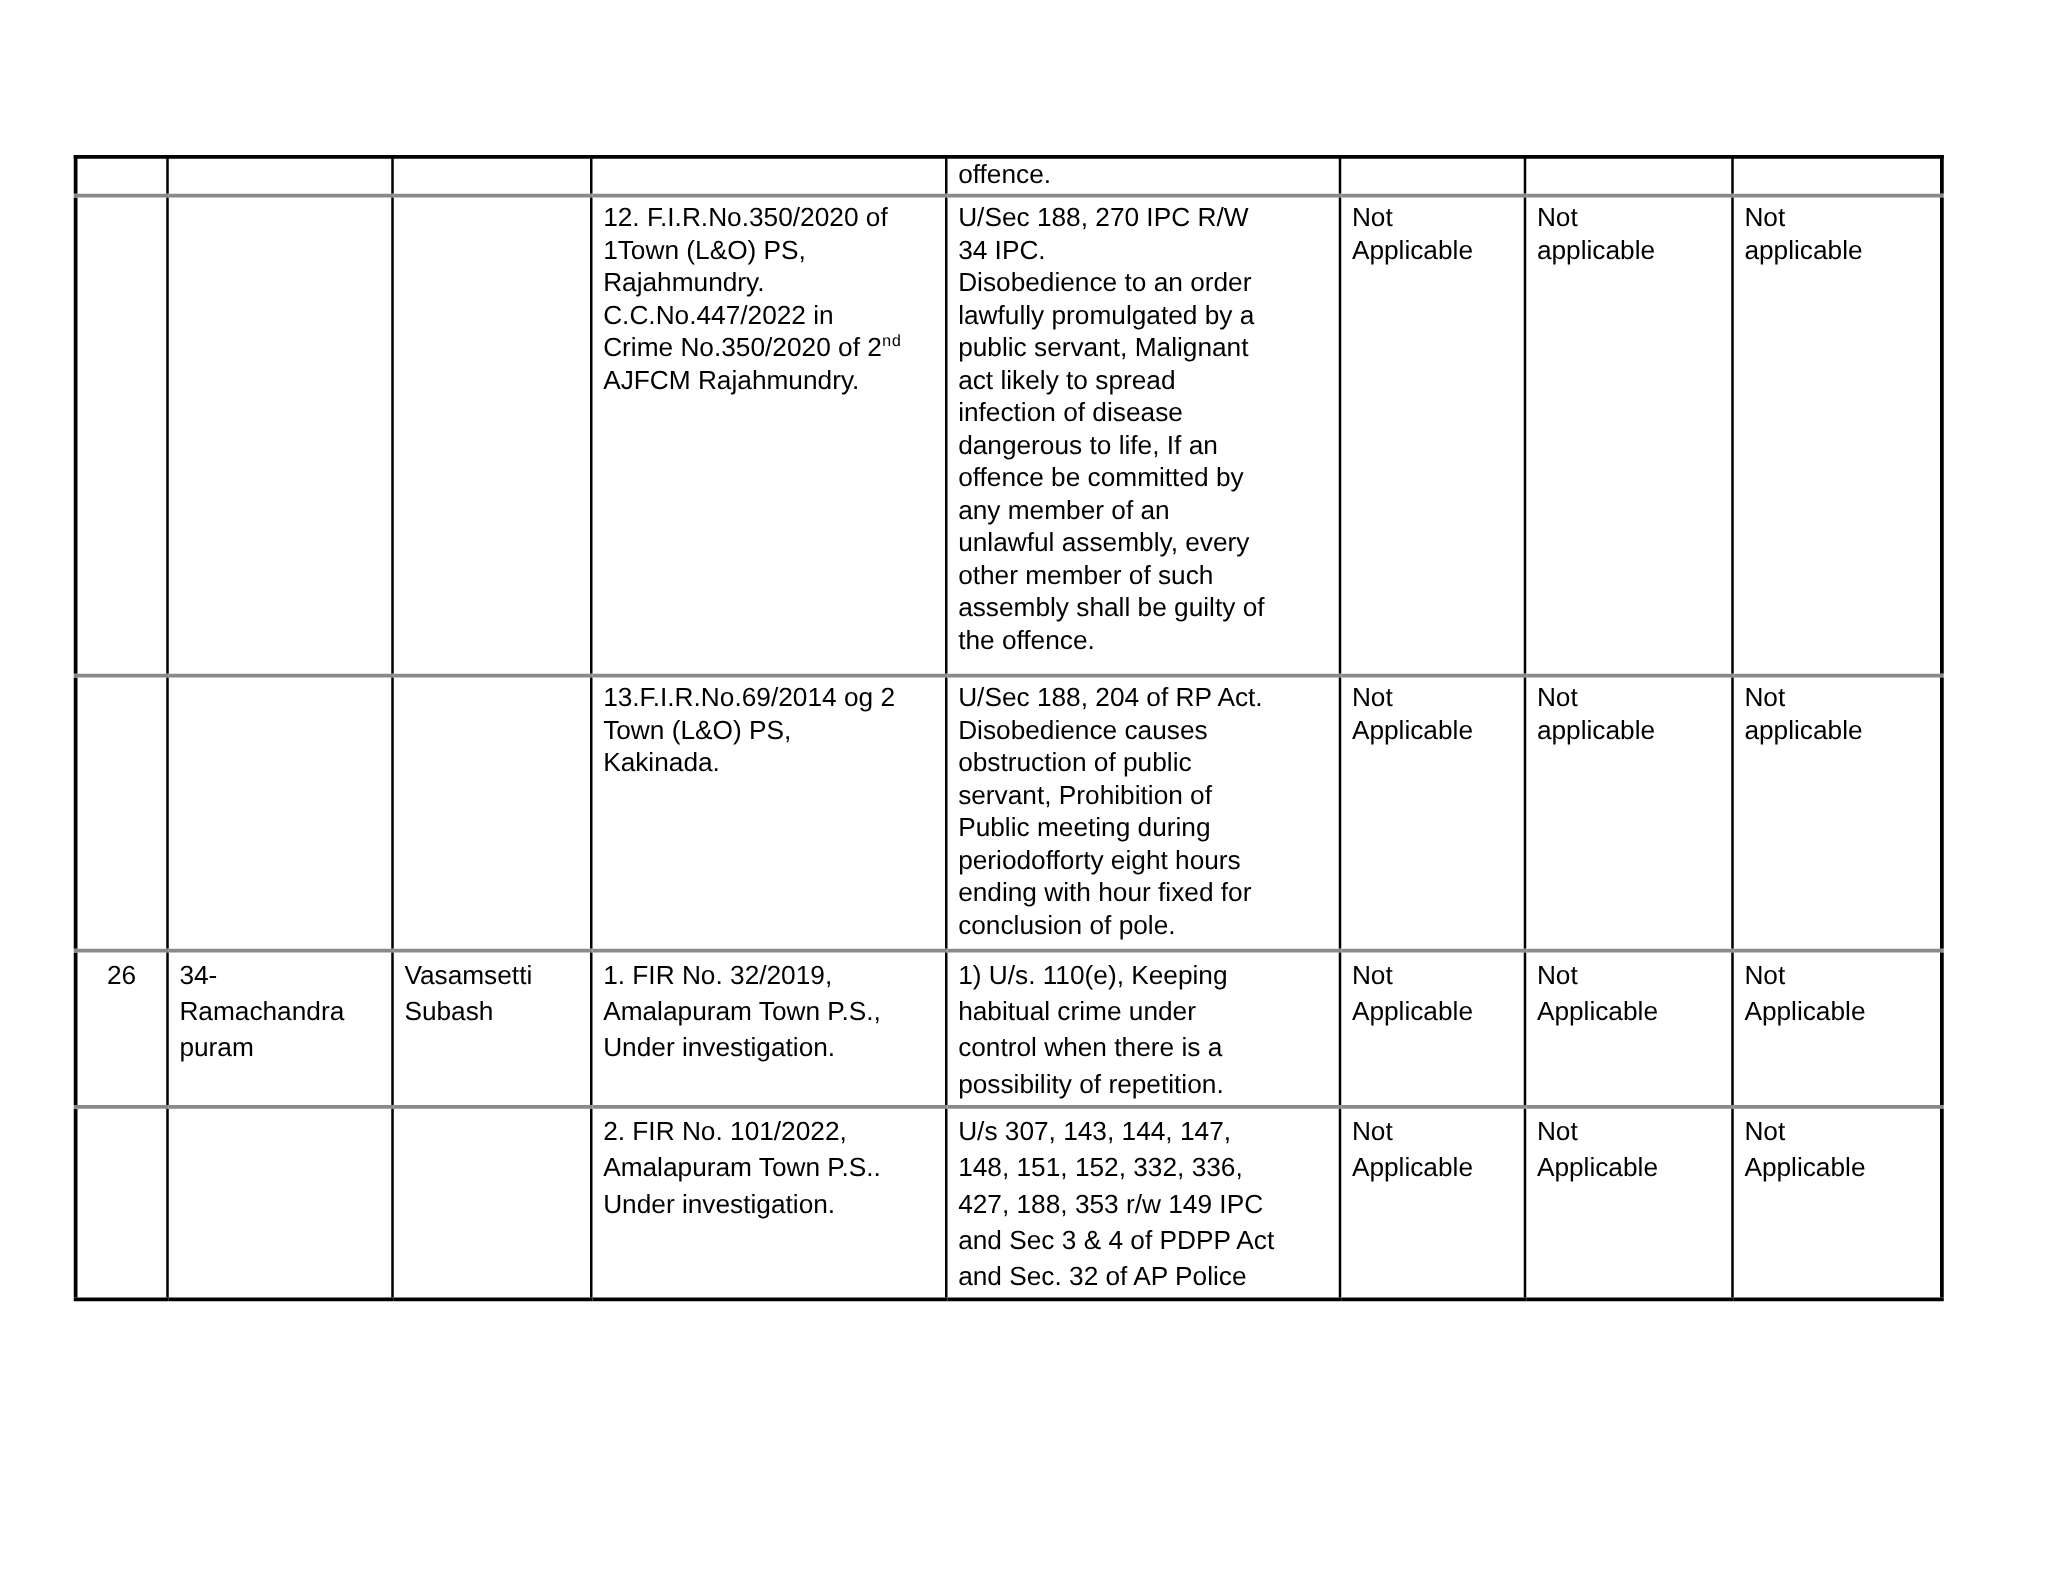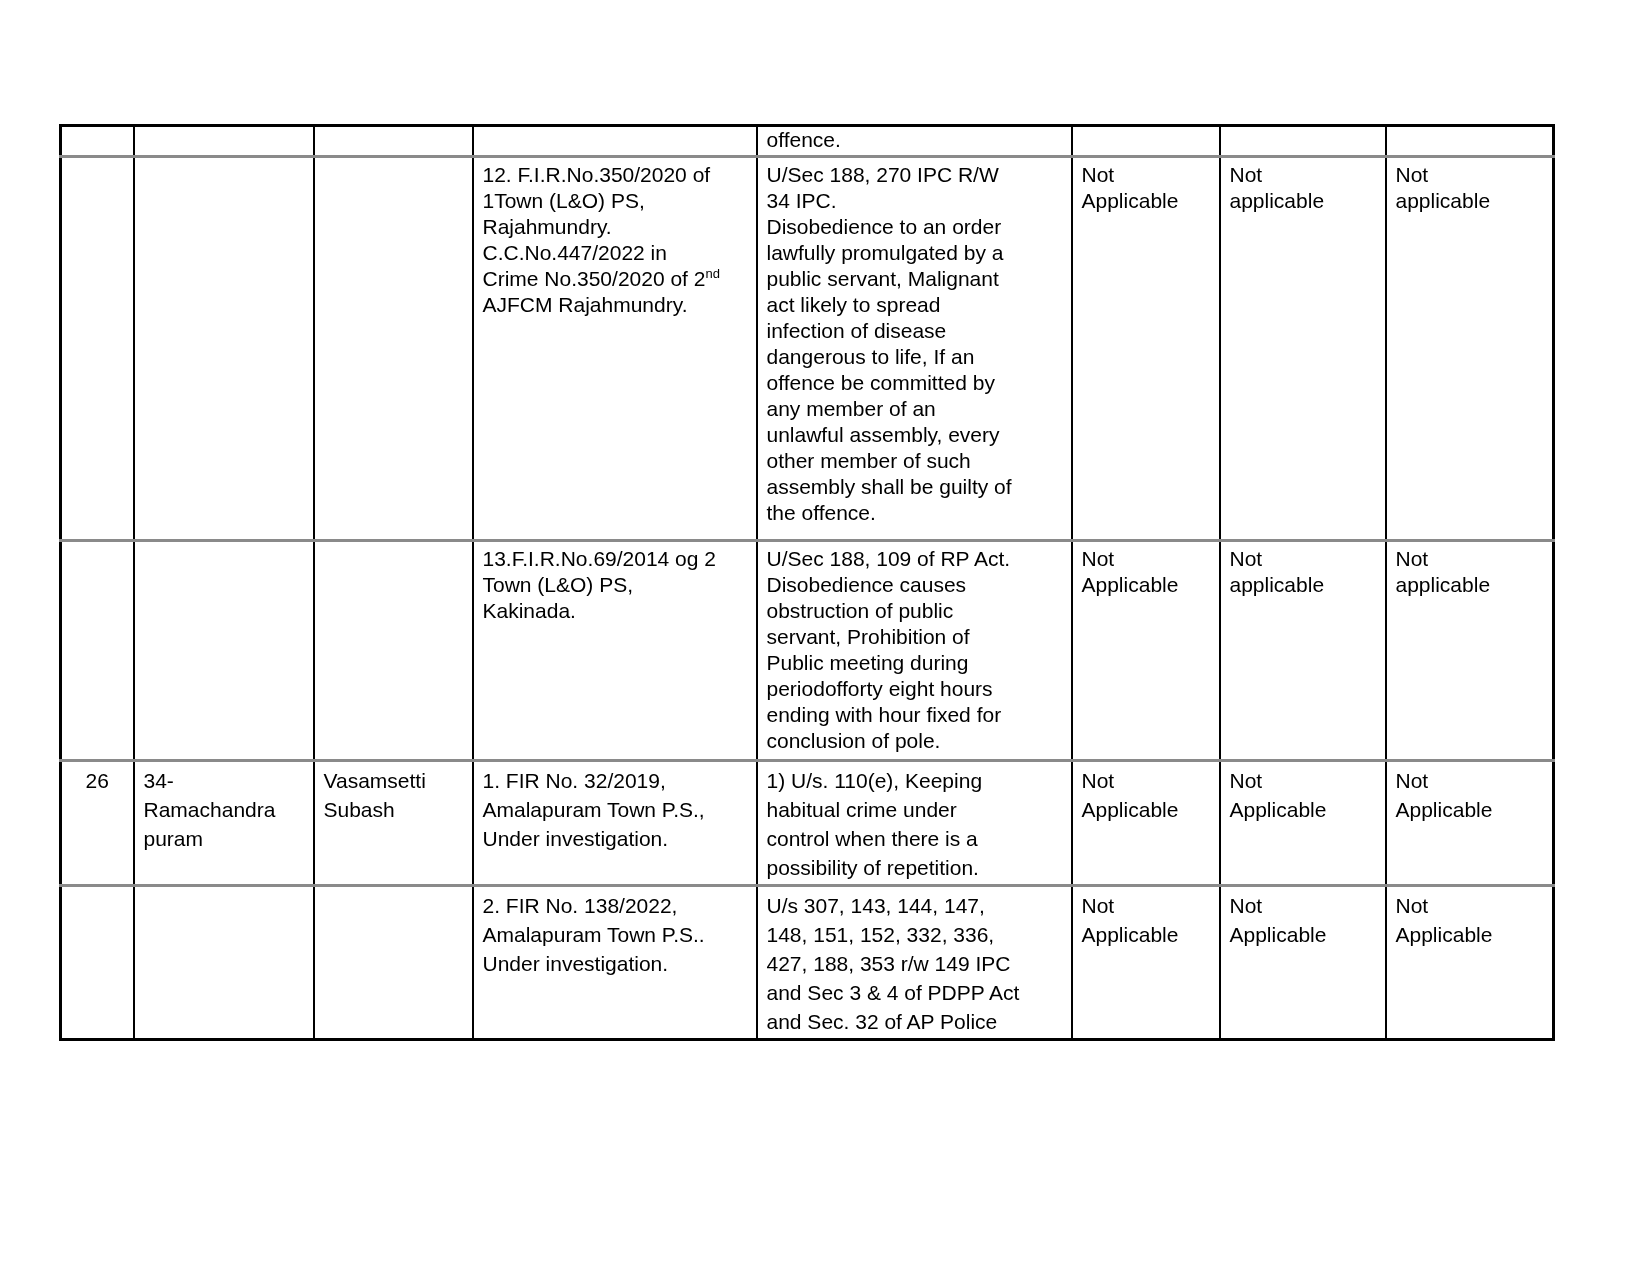--- a/index.html
+++ b/index.html
@@ -55,20 +55,21 @@
   
   td.serial { border-right: 3px solid #8a8a8a; text-align: center; padding-left: 2px; padding-right: 2px; }
   tr.gray-top td { border-top: 3px solid #8a8a8a; }
   tr.r5 td { border-bottom: 3px solid #000000; }
   
   tr.big td { line-height: 29px; margin-left: 24px; }
   sup.ord {
     font-size: 13px;
     line-height: 0;
     vertical-align: 8px;
+    font-family: Liberation Mono, monospace;
   }
 </style>
 </head>
 <body>
 
 <div class="page">
   <table class="case">
     <colgroup>
       <col class="c0">
         <col class="c1">
@@ -121,21 +122,21 @@
         <td>Not
 applicable</td>
       </tr>
       <tr class="r3 gray-top">
         <td class="serial"></td>
         <td></td>
         <td></td>
         <td>13.F.I.R.No.69/2014 og 2
 Town (L&amp;O) PS,
 Kakinada.</td>
-        <td>U/Sec 188, 109 of RP Act.
+        <td>U/Sec 188, 204 of RP Act.
 Disobedience causes
 obstruction of public
 servant, Prohibition of
 Public meeting during
 periodofforty eight hours
 ending with hour fixed for
 conclusion of pole.</td>
         <td>Not
 Applicable</td>
         <td>Not
@@ -161,21 +162,21 @@
 Applicable</td>
         <td>Not
 Applicable</td>
         <td>Not
 Applicable</td>
       </tr>
       <tr class="r5 gray-top big">
         <td class="serial"></td>
         <td></td>
         <td></td>
-        <td>2. FIR No. 138/2022,
+        <td>2. FIR No. 101/2022,
 Amalapuram Town P.S..
 Under investigation.</td>
         <td>U/s 307, 143, 144, 147,
 148, 151, 152, 332, 336,
 427, 188, 353 r/w 149 IPC
 and Sec 3 &amp; 4 of PDPP Act
 and Sec. 32 of AP Police</td>
         <td>Not
 Applicable</td>
         <td>Not

